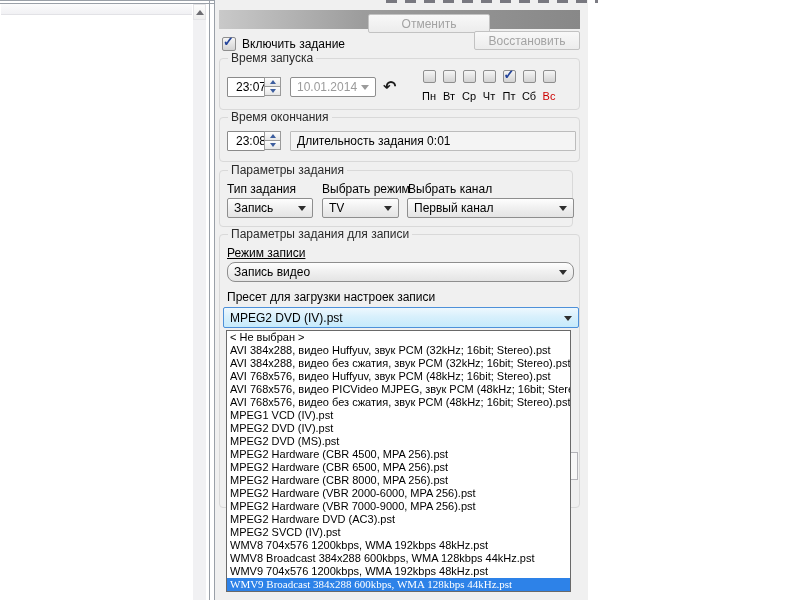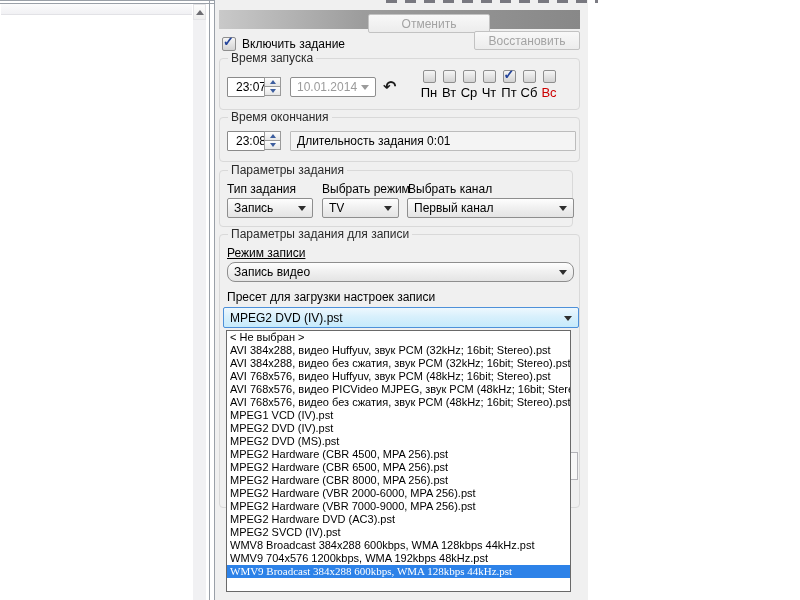--- a/index.html
+++ b/index.html
@@ -66,21 +66,21 @@
   .combo.disabled{color:#9b9b9b;}
   .combo.disabled .arr{border-top-color:#9b9b9b;}
   .combo.focused{border:1px solid #4d90d9;
       background:linear-gradient(#eef8fe,#d8f0fc 45%,#c6eafb);}
 
   .undo{font-family:"DejaVu Sans",sans-serif;font-size:16px;font-weight:bold;color:#1a1a1a;line-height:16px;}
 
   
   .days{display:flex;}
   .day{width:20px;display:flex;flex-direction:column;align-items:center;color:#000;}
-  .day-label{margin-top:2px;font-size:13px;color:inherit;}
+  .day-label{margin-top:7px;font-size:11px;color:inherit;}
 
   
   .dropdown{left:226px;top:330px;width:345px;height:262px;background:#fff;
       border:1px solid #696969;box-sizing:border-box;z-index:50;overflow:hidden;}
   .list-item{height:13px;line-height:13px;font-size:11px;padding-left:3px;
       white-space:nowrap;overflow:hidden;color:#000;}
   .list-item.selected{background:#2d82e8;color:#fff;font-family:Liberation Serif, serif;}
 
   .frag-btn{left:540px;top:452px;width:38px;height:28px;background:#f7f7f7;
       border:1px solid #b3b3b8;box-sizing:border-box;z-index:1;}
@@ -233,16 +233,17 @@
     <div class="list-item">MPEG1 VCD (IV).pst</div>
     <div class="list-item">MPEG2 DVD (IV).pst</div>
     <div class="list-item">MPEG2 DVD (MS).pst</div>
     <div class="list-item">MPEG2 Hardware (CBR 4500, MPA 256).pst</div>
     <div class="list-item">MPEG2 Hardware (CBR 6500, MPA 256).pst</div>
     <div class="list-item">MPEG2 Hardware (CBR 8000, MPA 256).pst</div>
     <div class="list-item">MPEG2 Hardware (VBR 2000-6000, MPA 256).pst</div>
     <div class="list-item">MPEG2 Hardware (VBR 7000-9000, MPA 256).pst</div>
     <div class="list-item">MPEG2 Hardware DVD (AC3).pst</div>
     <div class="list-item">MPEG2 SVCD (IV).pst</div>
+    <div class="list-item">WMV8 704x576 1200kbps, WMA 192kbps 48kHz.pst</div>
     <div class="list-item">WMV8 Broadcast 384x288 600kbps, WMA 128kbps 44kHz.pst</div>
     <div class="list-item">WMV9 704x576 1200kbps, WMA 192kbps 48kHz.pst</div>
     <div class="list-item selected">WMV9 Broadcast 384x288 600kbps, WMA 128kbps 44kHz.pst</div>
   </div>
 
 </body></html>

